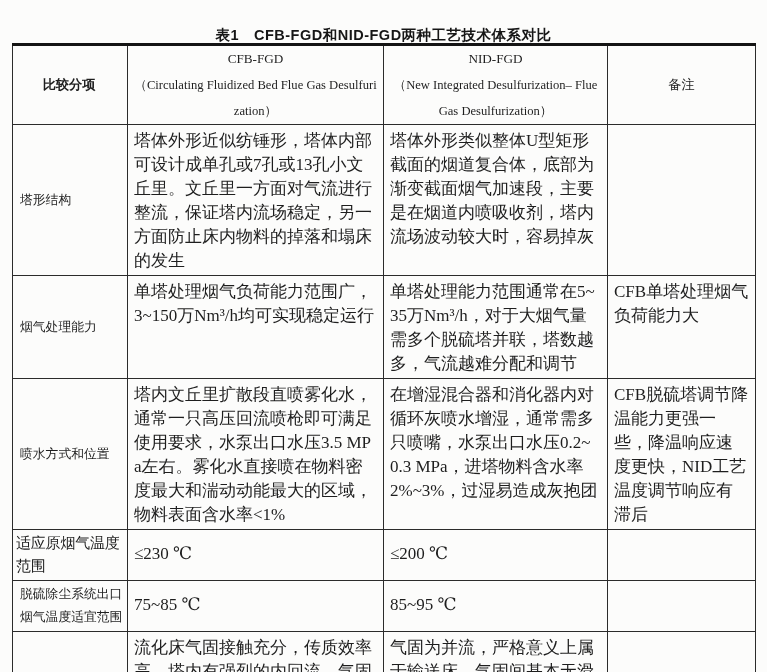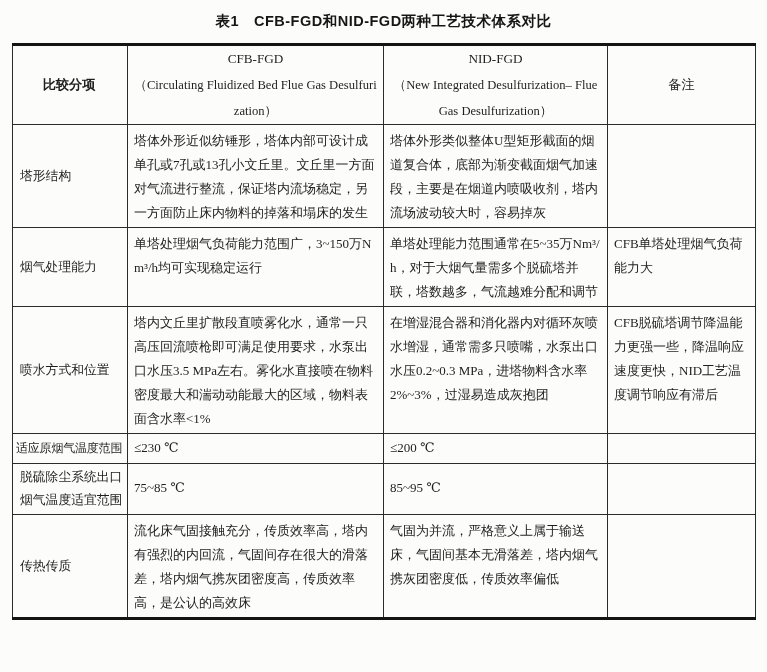--- a/index.html
+++ b/index.html
@@ -6,54 +6,54 @@
   body{
     width:767px;height:672px;
     background:#fcfcfb;
     font-family:"Liberation Serif","DejaVu Serif",serif;
     color:#1e1e1e;
     -webkit-font-smoothing:antialiased;
     overflow:hidden;
   }
   .page{position:relative;width:767px;height:672px;}
   .doc-title{
-    position:absolute;top:12px;left:0;width:767px;
+    position:absolute;top:26px;left:0;width:767px;
     text-align:center;
     font-family:"Liberation Sans","DejaVu Sans",sans-serif;
     font-weight:bold;font-size:14.5px;color:#161616;
     letter-spacing:.5px;
   }
   table.cmp{
     position:absolute;top:43px;left:12px;
     width:743px;
     border-collapse:collapse;table-layout:fixed;
     border-top:3px solid #141414;
     border-bottom:3px solid #141414;
     background:transparent;
   }
   col.c1{width:115px;}
   col.c2{width:256px;}
   col.c3{width:224px;}
   col.c4{width:148px;}
   td{
     border:1px solid #2b2b2b;
-    font-size:13px;
+    font-size:17px;
     line-height:24px;
     vertical-align:top;
     padding:4px 6px 2px 6px;
     overflow:hidden;
     word-break:break-all;
   }
   td.label{
     vertical-align:middle;
     padding:2px 2px 2px 7px;
     font-size:12.8px;
     line-height:23px;
   }
-  td.label.tight{font-size:12px;padding-left:3px;letter-spacing:-0.2px;}
+  td.label.tight{font-size:15px;padding-left:3px;letter-spacing:-0.2px;}
   td.vm{vertical-align:middle;padding-top:0;margin-left:46px;}
   tr.hdr td{
     vertical-align:middle;
     text-align:center;
     padding:0 4px;
     line-height:26px;
     font-size:13.2px;
   }
   tr.hdr td.label{text-align:center;padding-left:2px;font-size:13.2px;font-weight:bold;}
   .hd-name{display:block;line-height:26px;}

